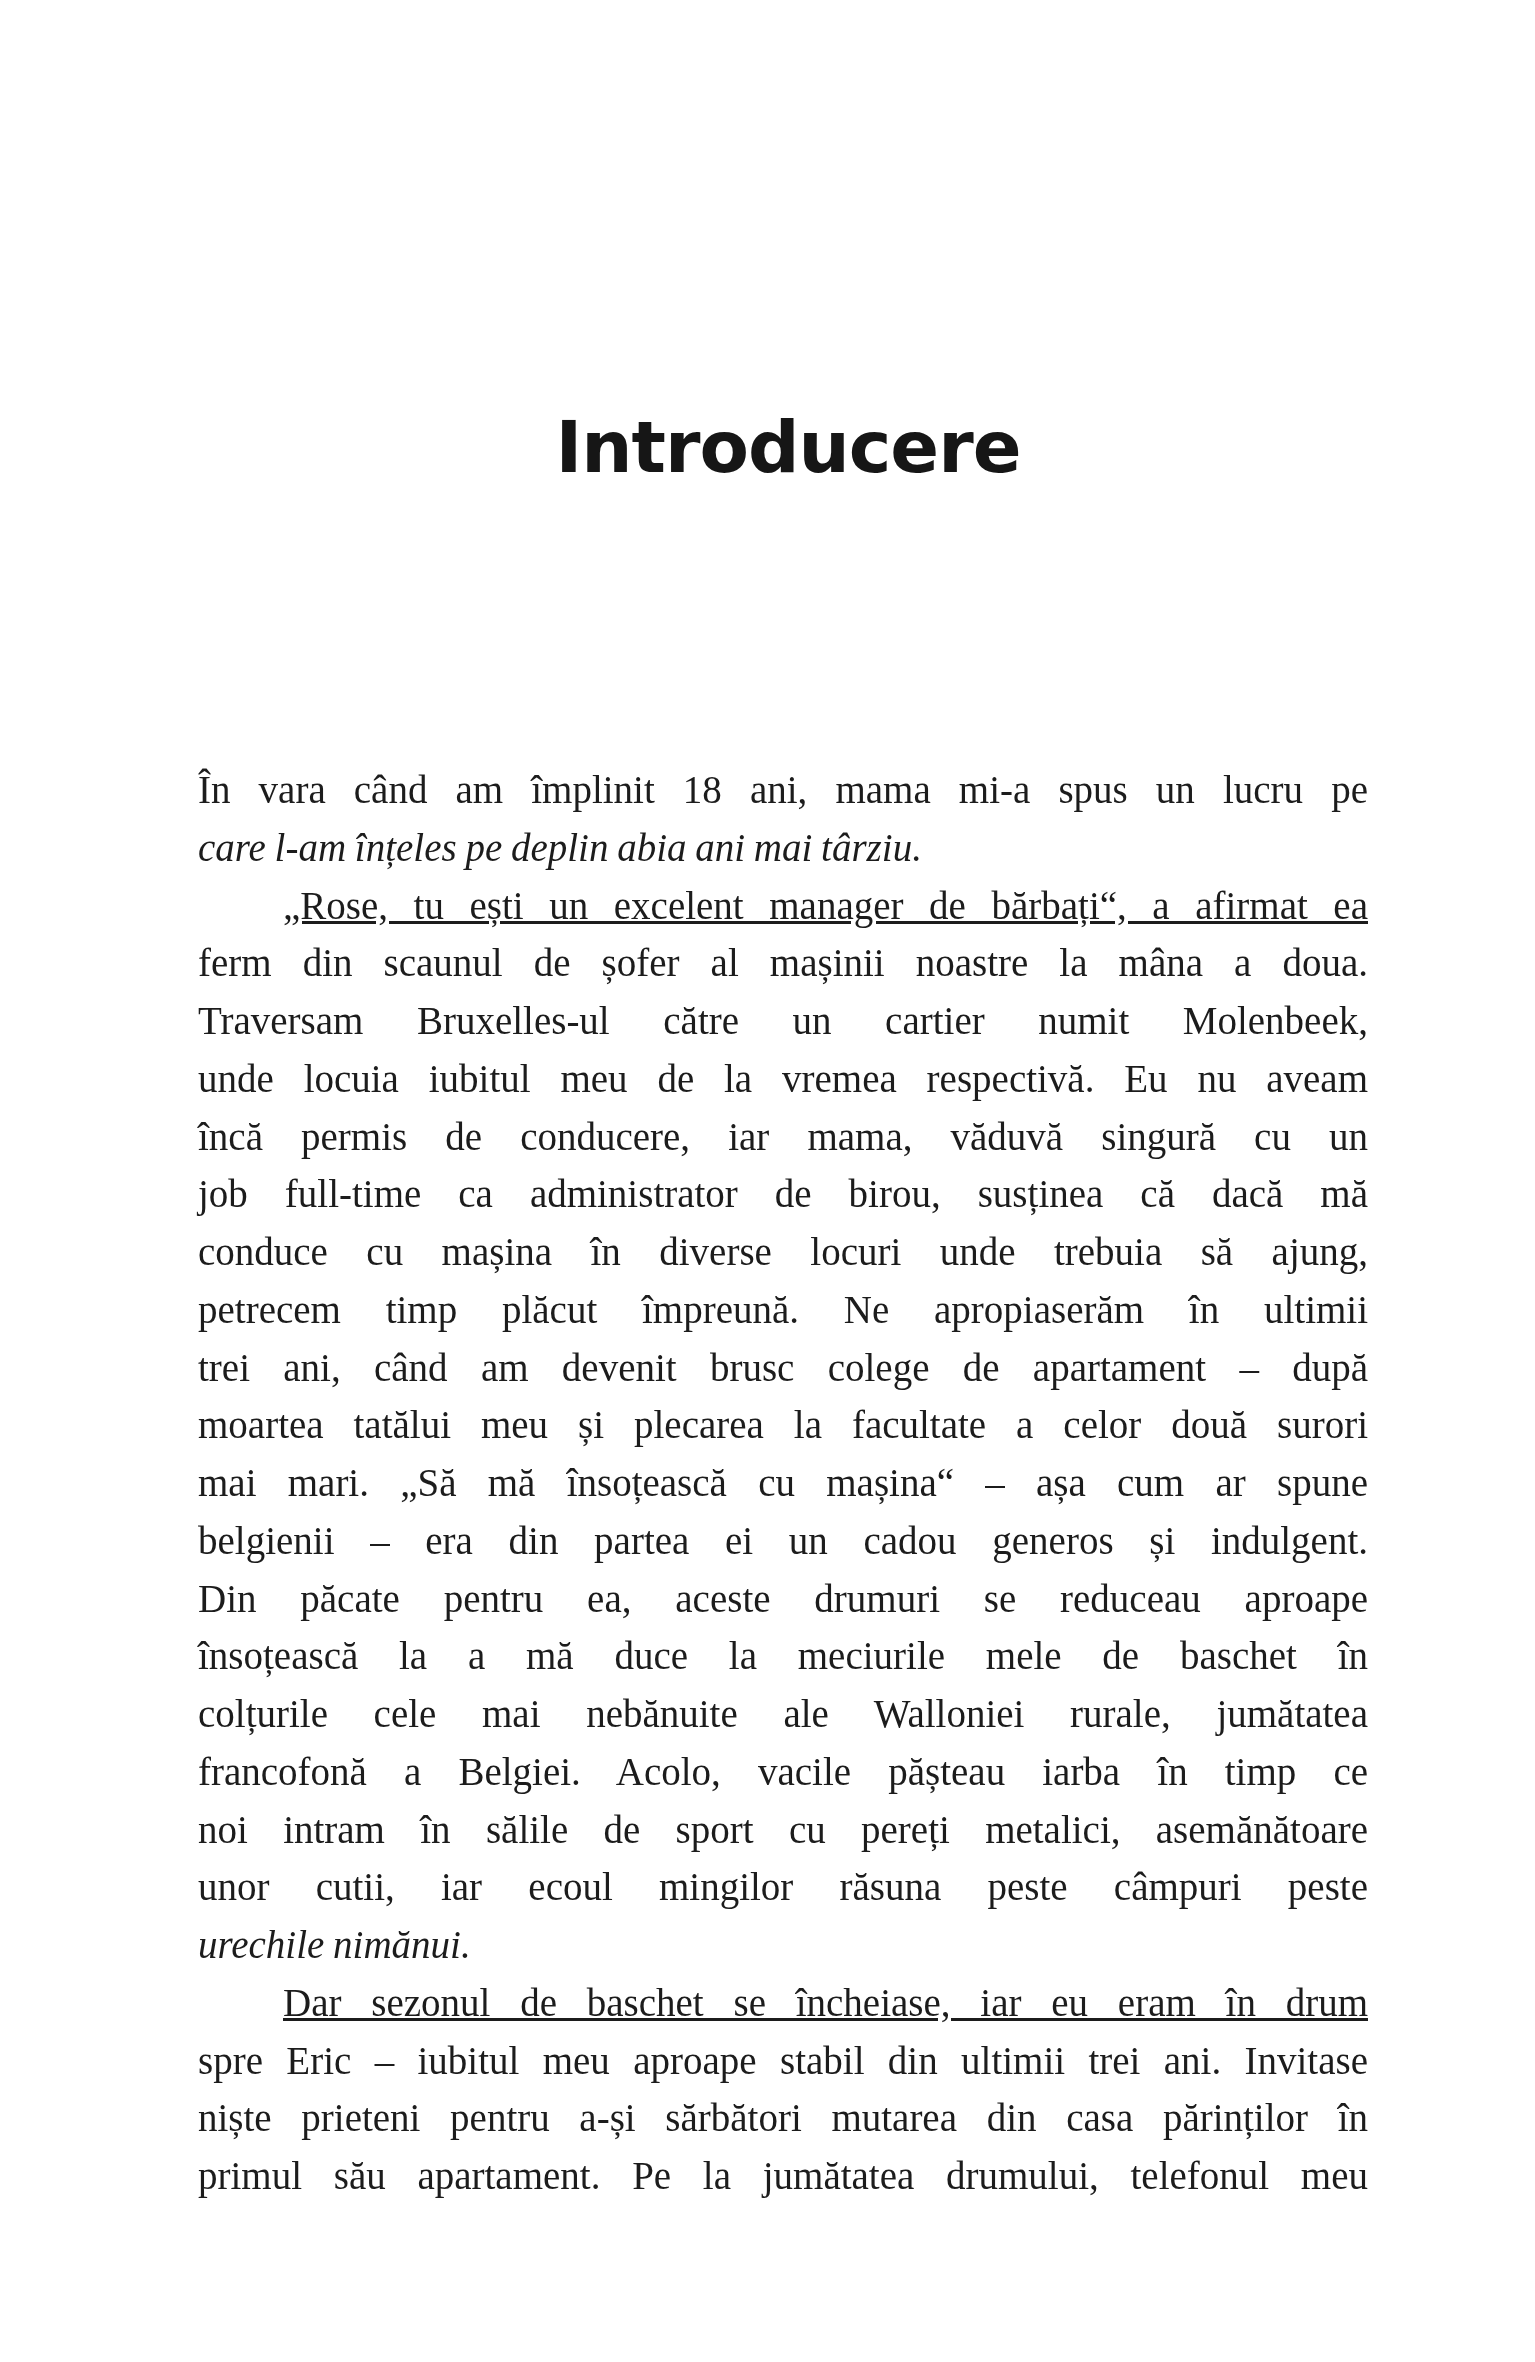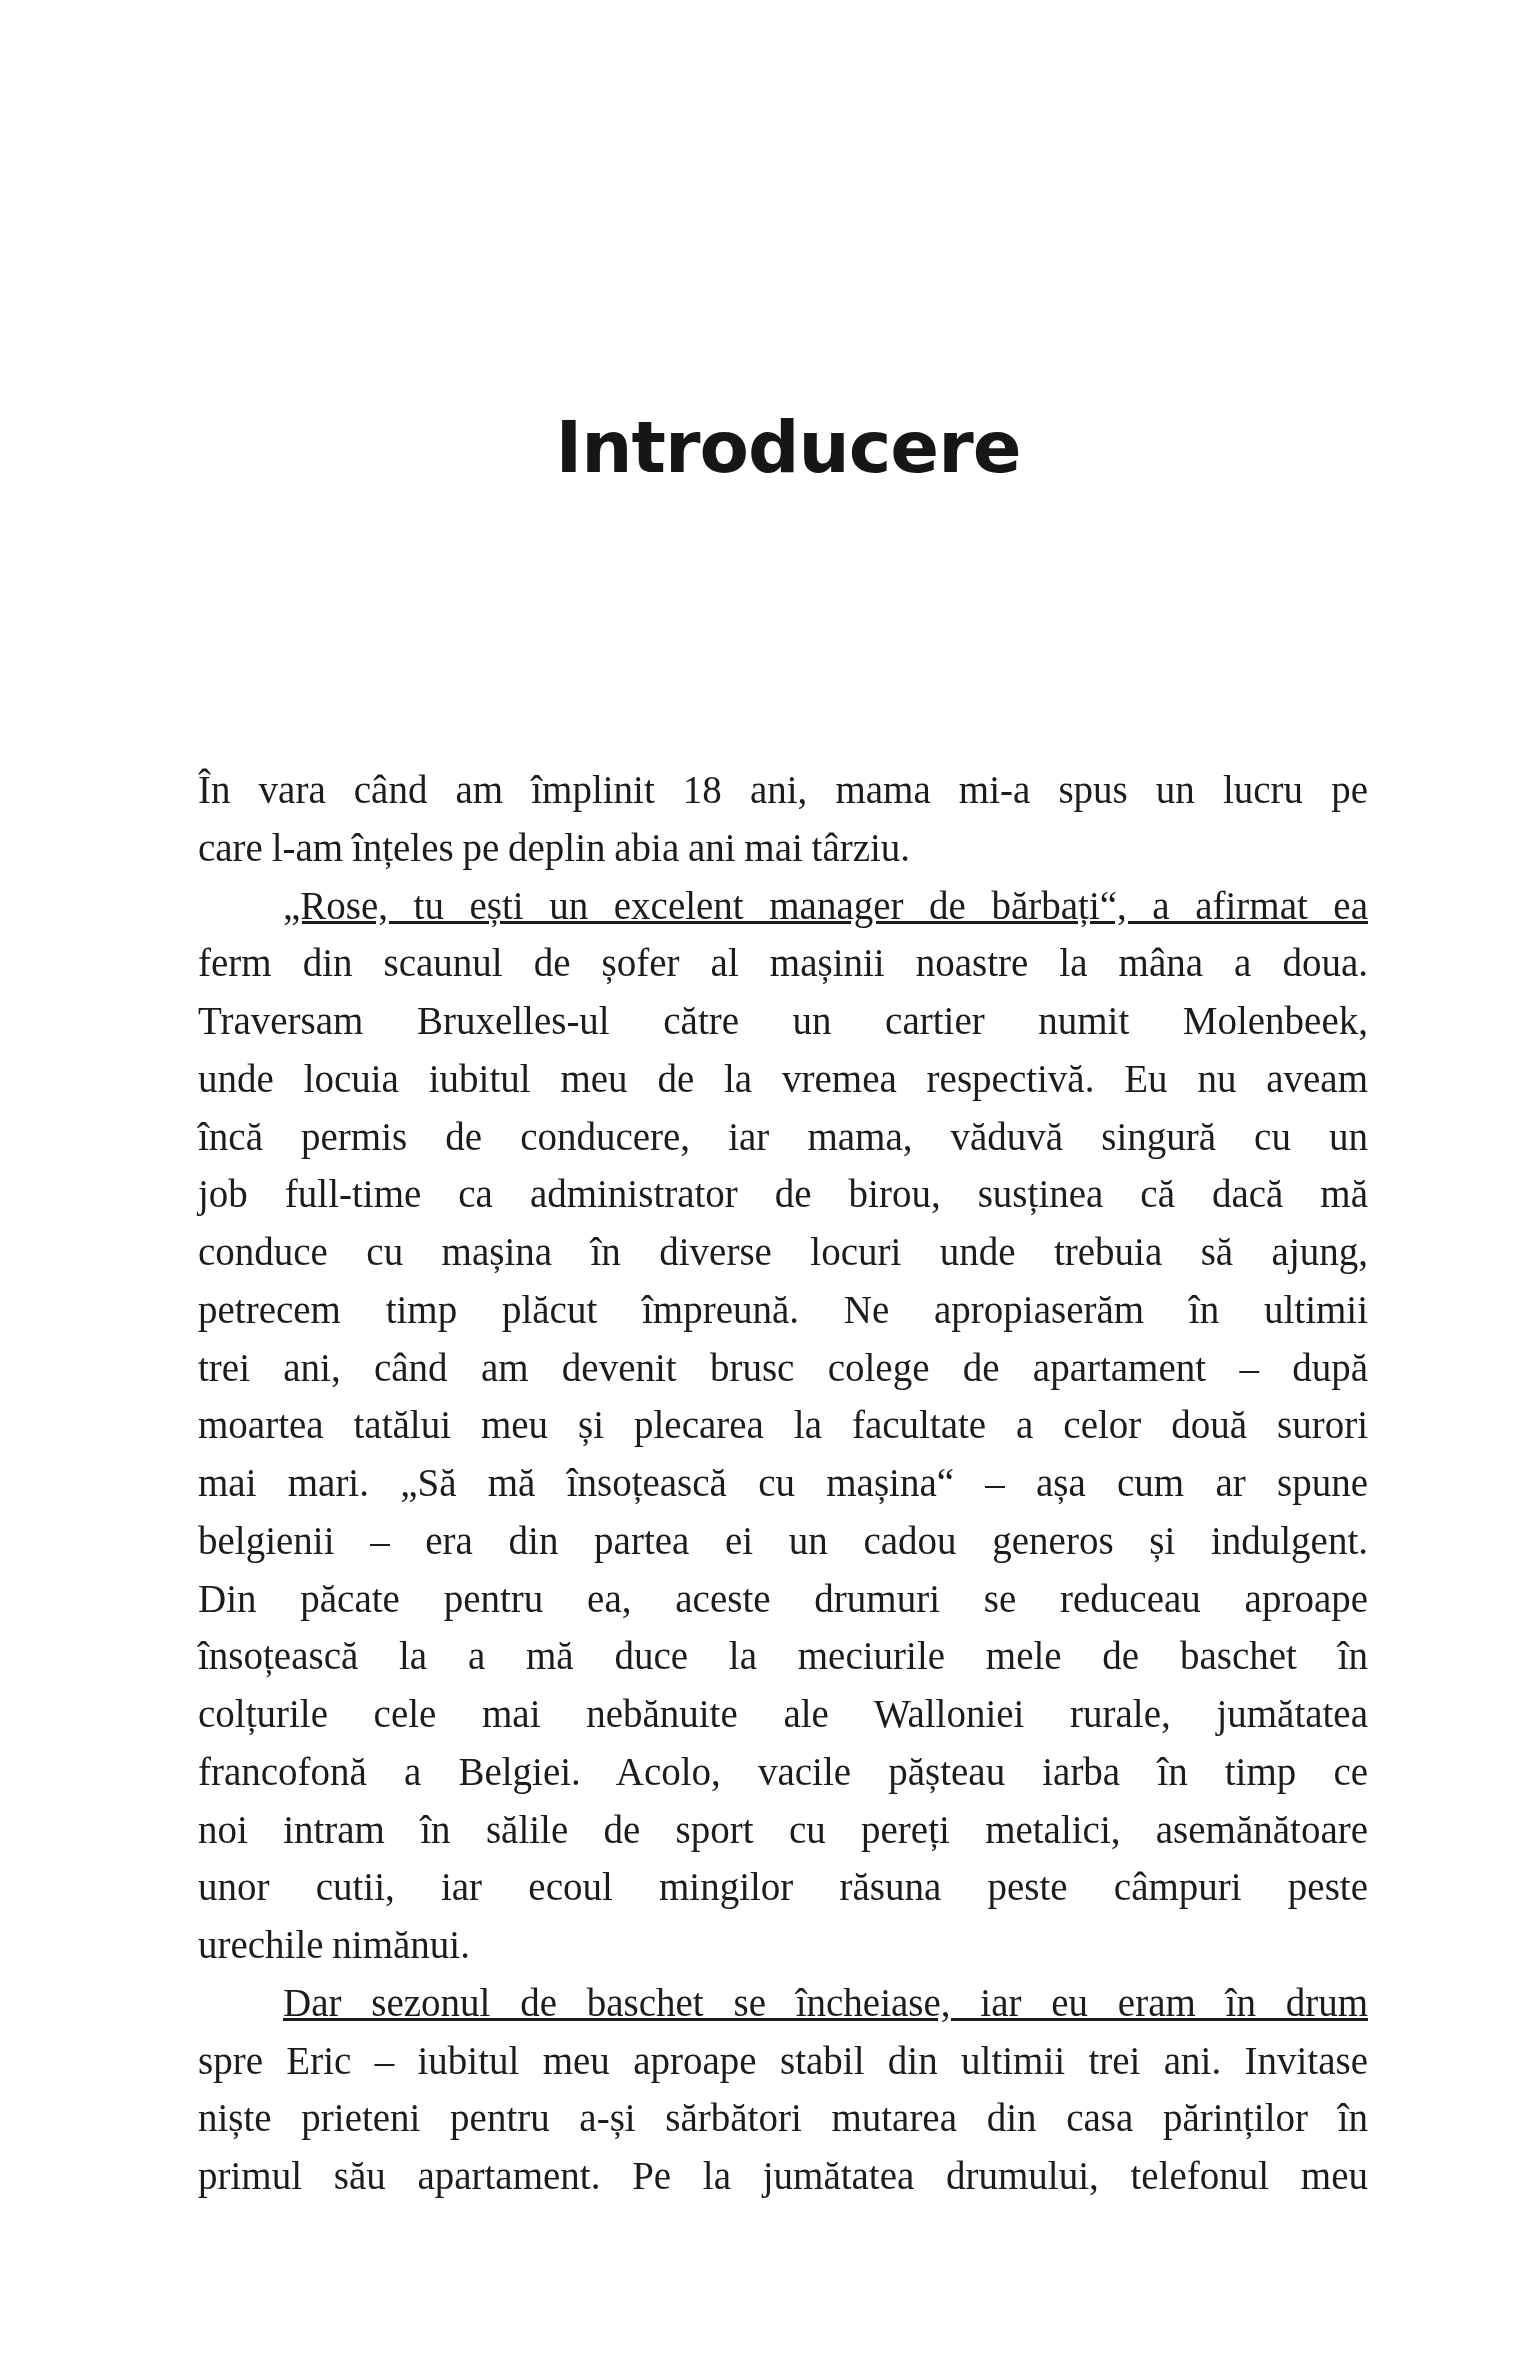--- a/index.html
+++ b/index.html
@@ -39,20 +39,21 @@
     line-height: 57.75px;
     word-spacing: -1px;
   }
   .line {
     text-align: justify;
     text-align-last: justify;
     white-space: normal;
   }
   .line.no-justify {
     text-align-last: left;
+    font-style: italic;
   }
   .line.indent {
     text-indent: 85px;
     text-decoration: underline;
   }
 </style>
 </head>
 <body>
 
 <div class="page">

